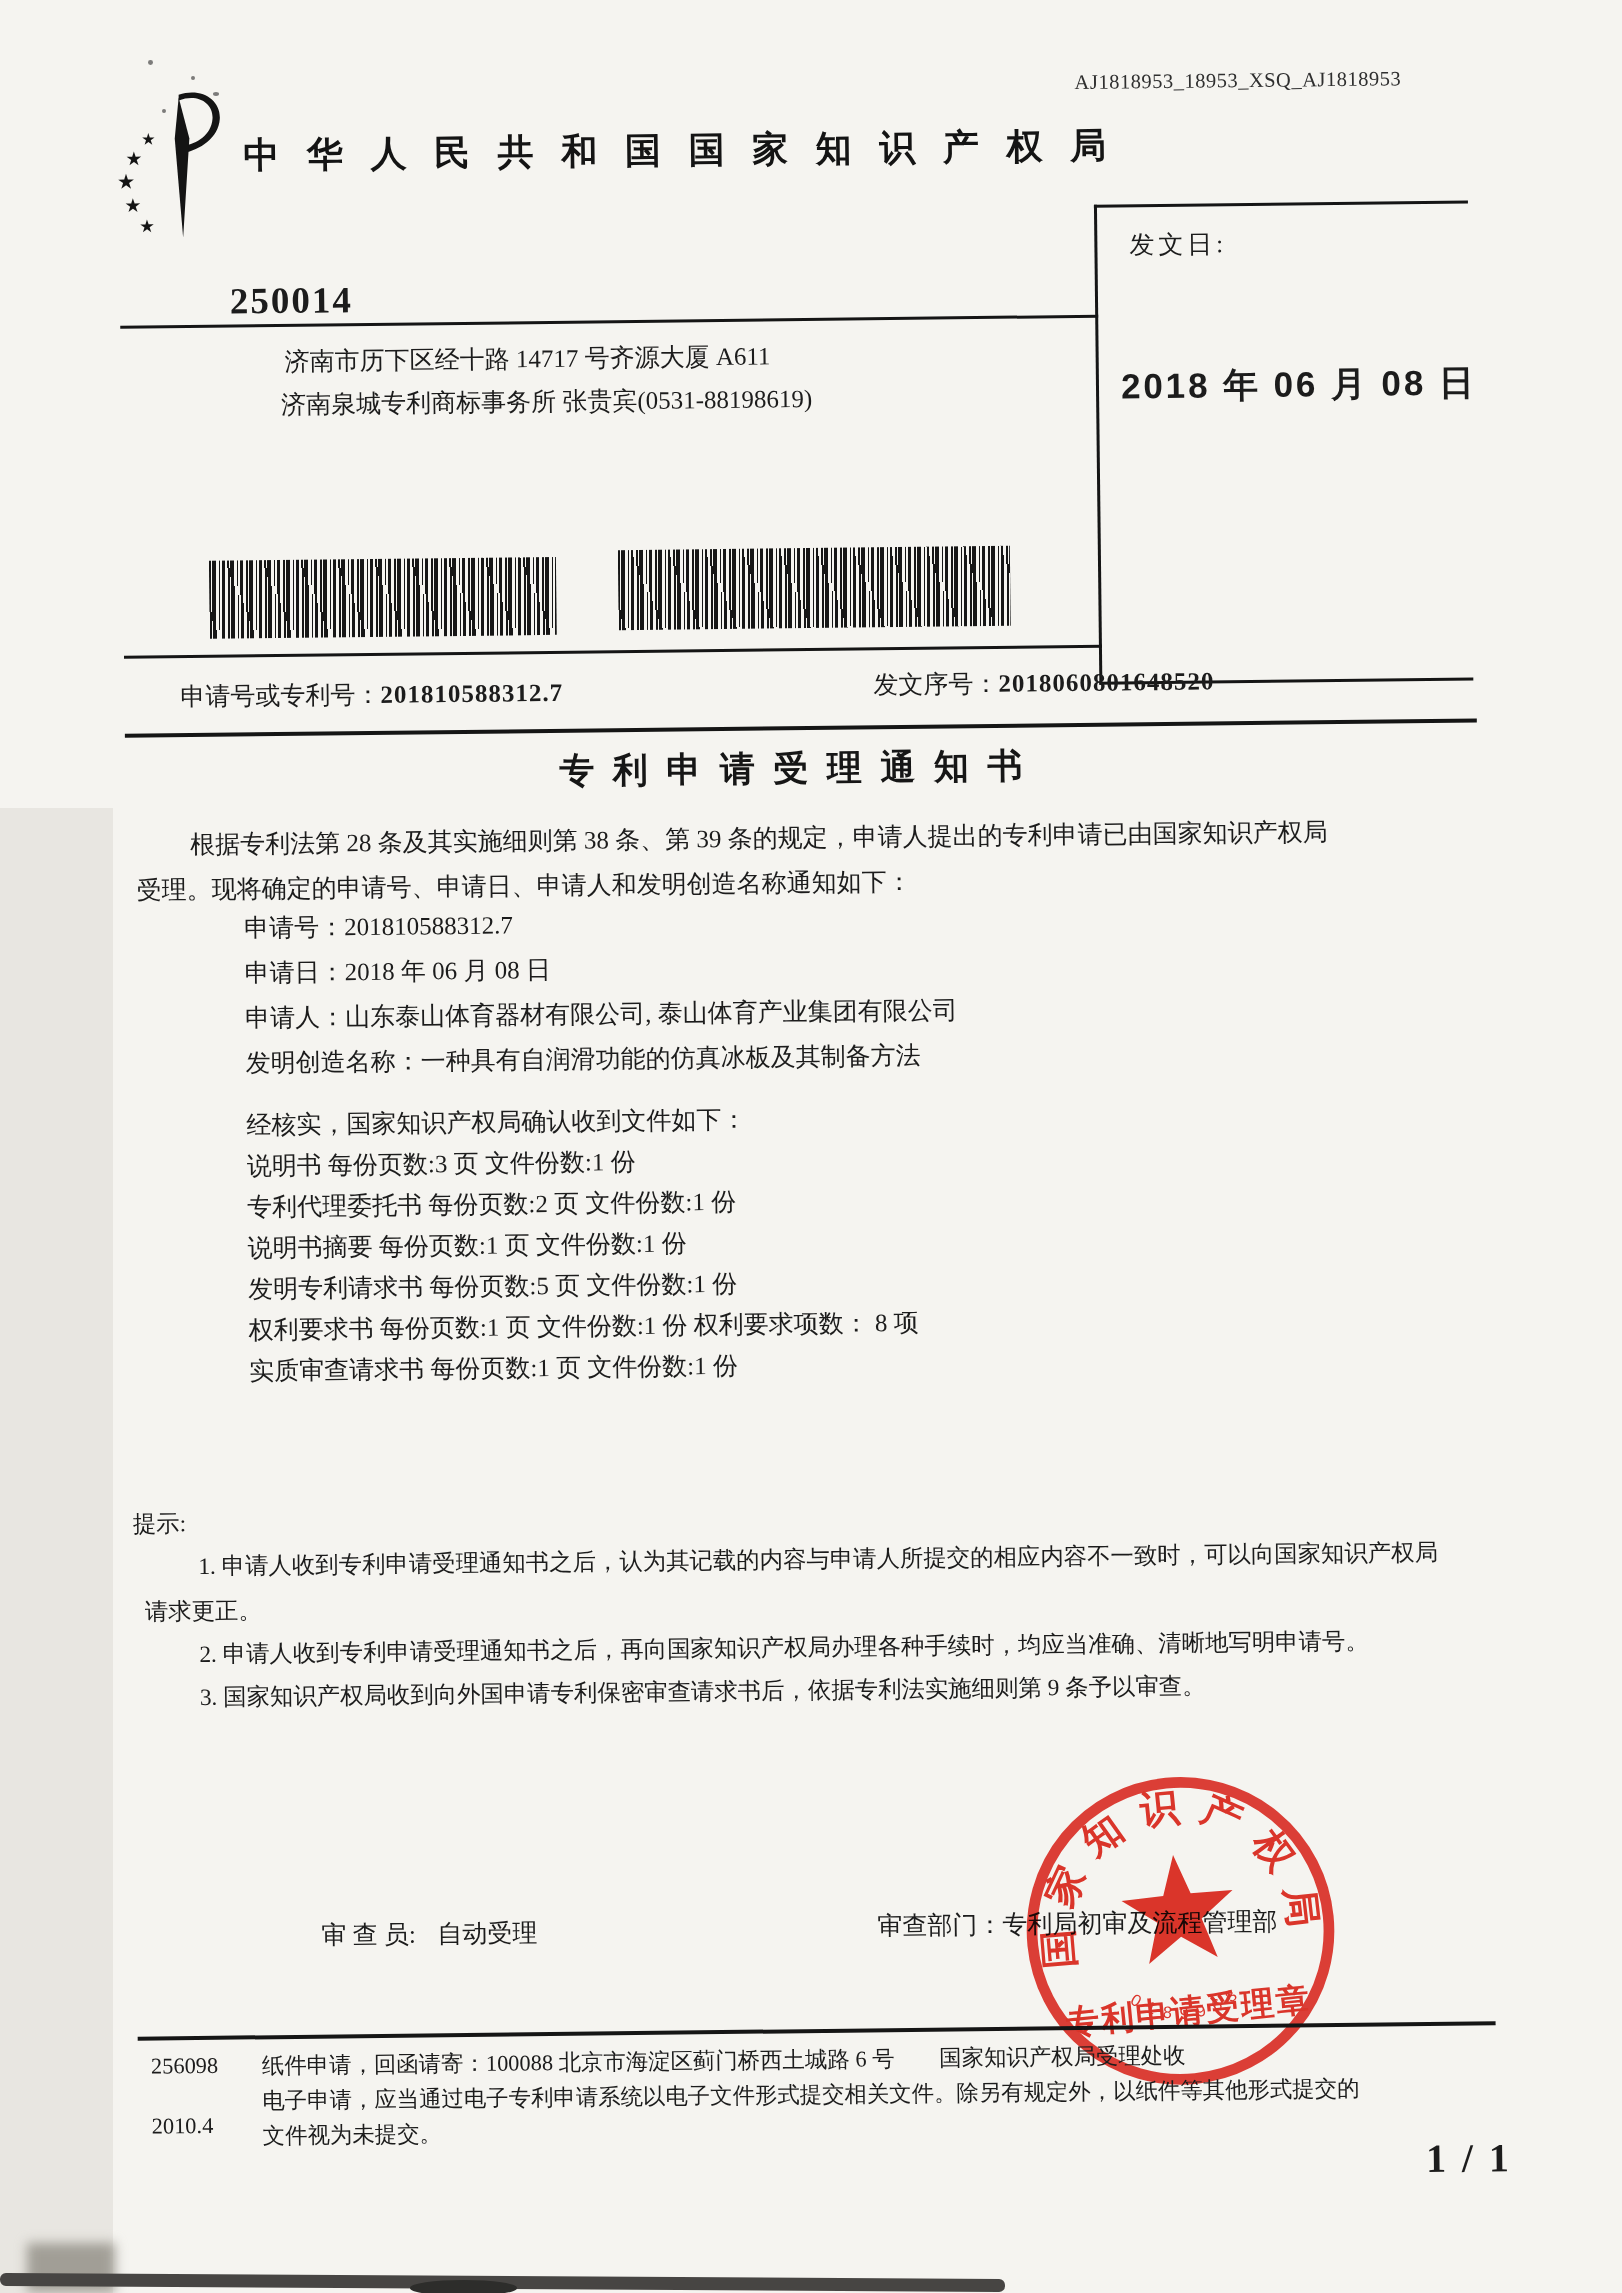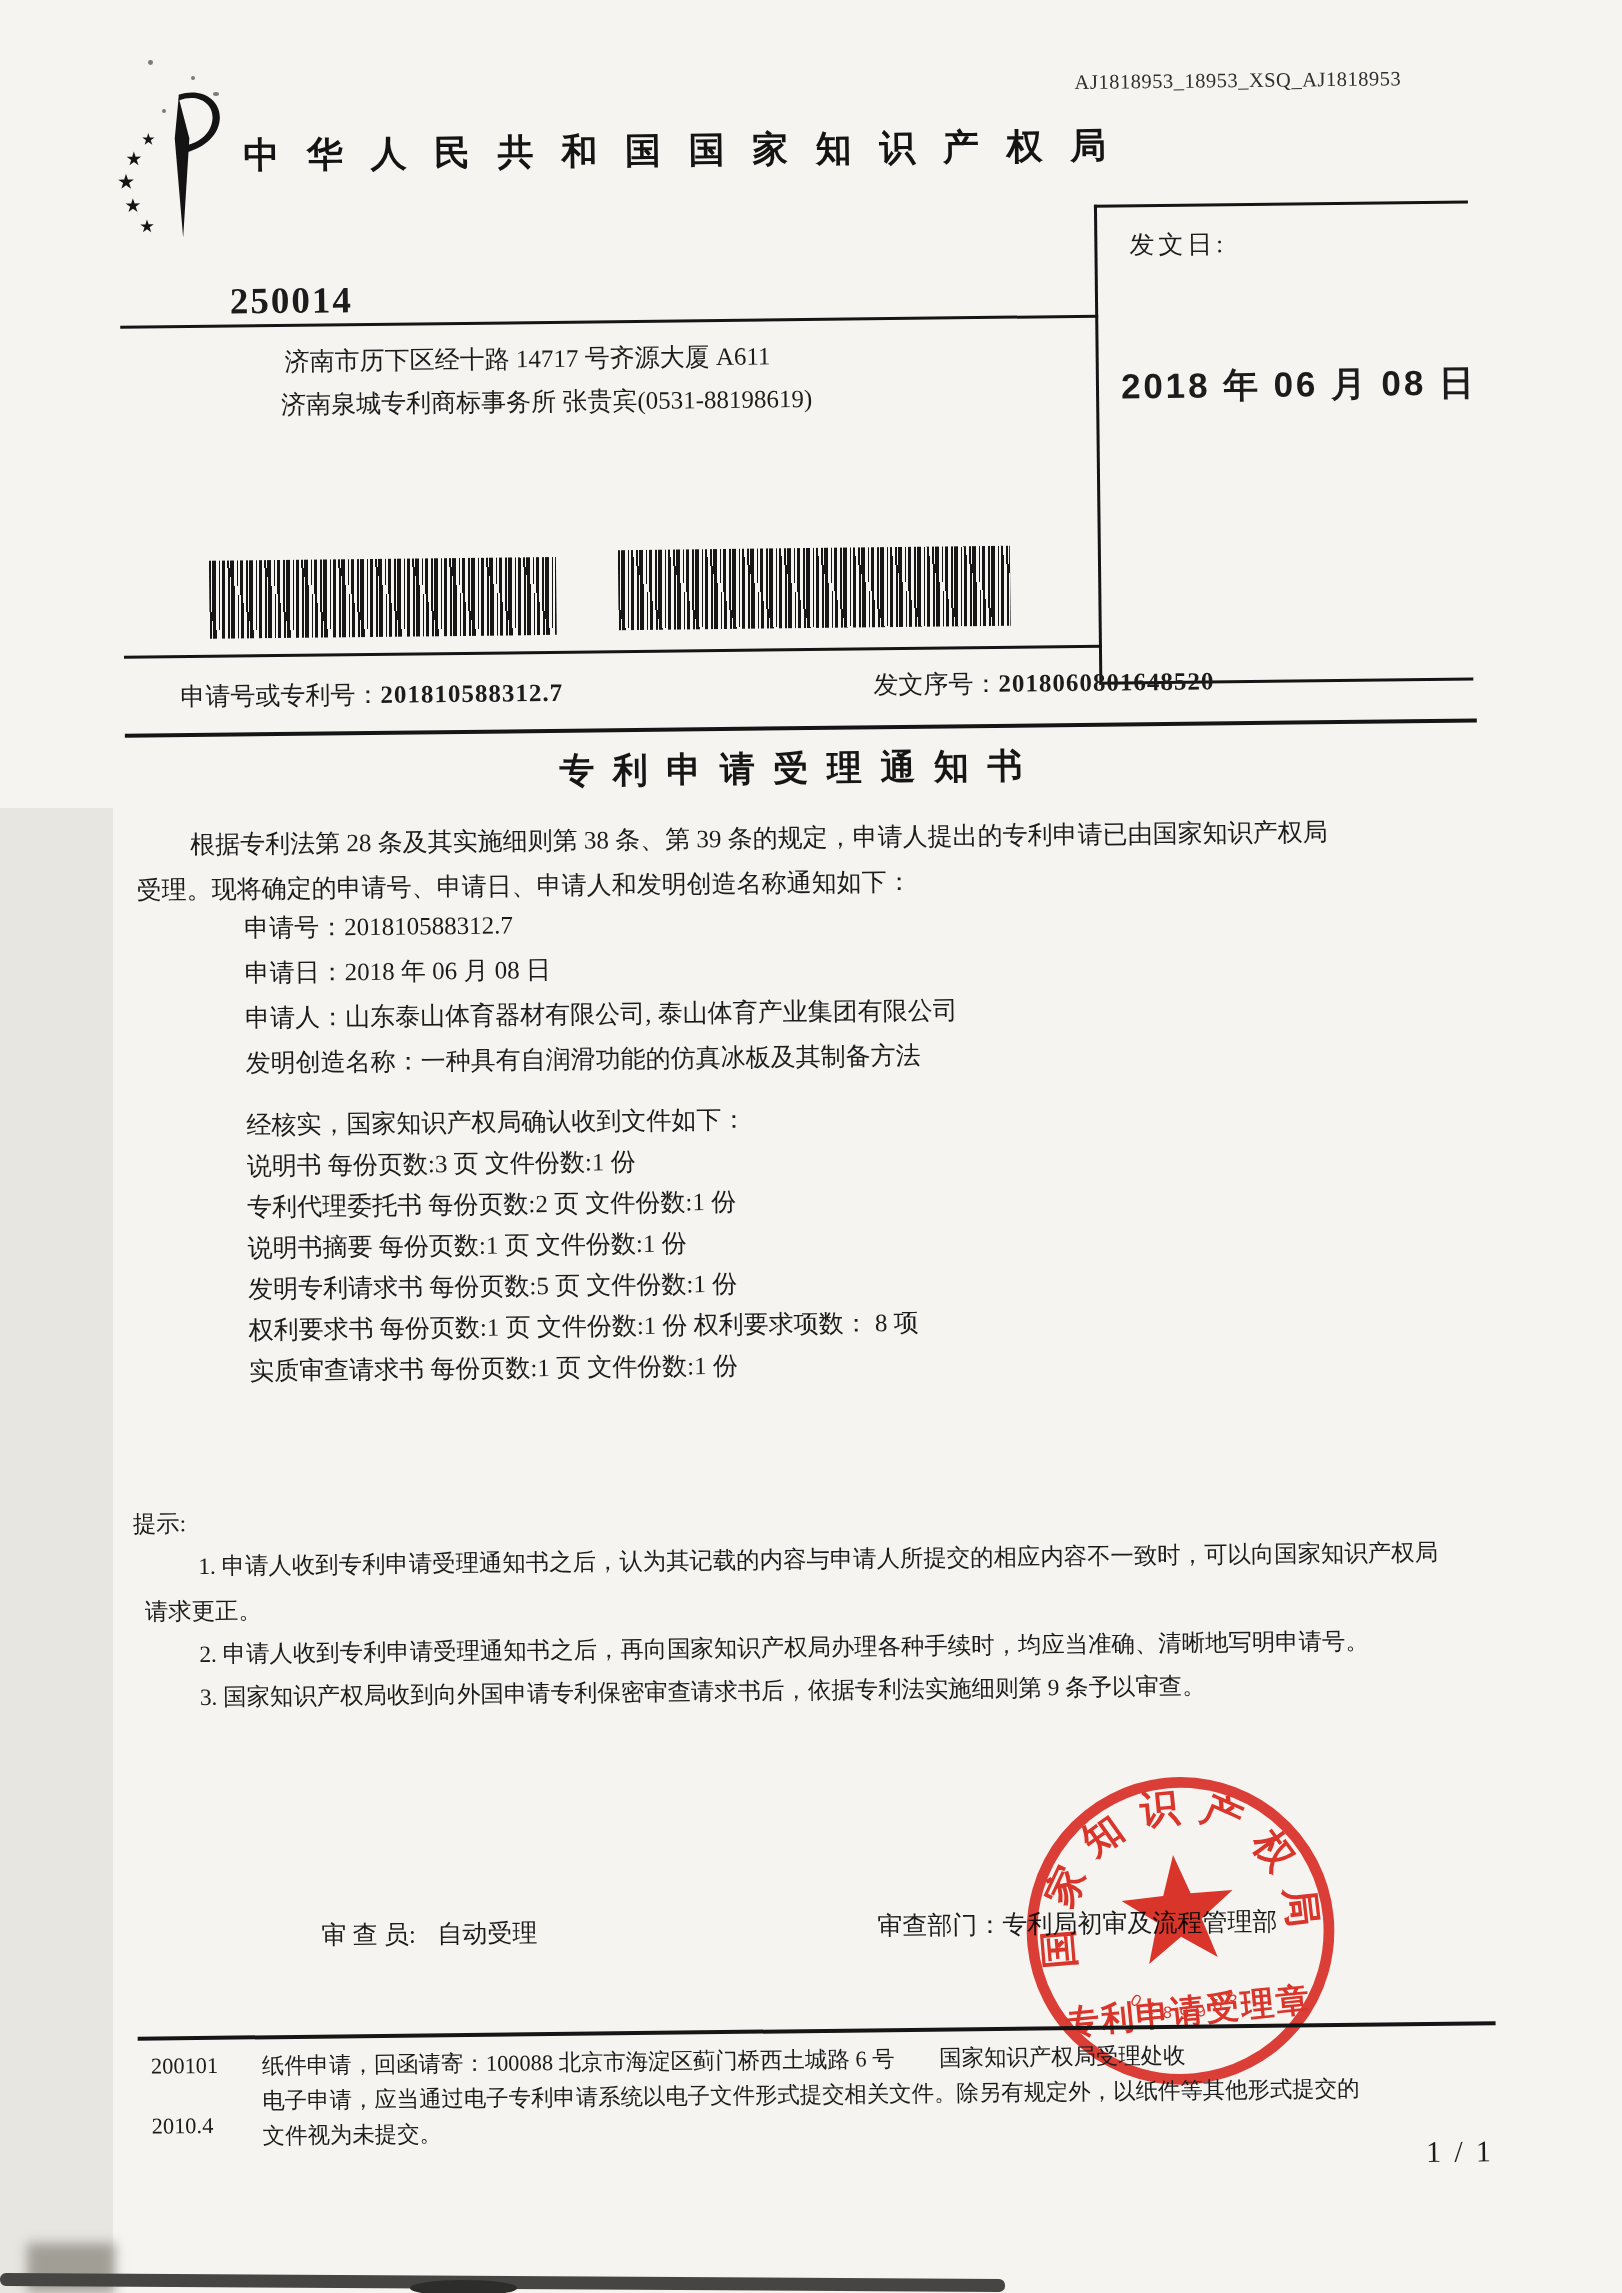--- a/index.html
+++ b/index.html
@@ -76,21 +76,21 @@
   
   .stamp{left:1003px; top:1769px; width:332px; height:332px;
          transform:rotate(-5deg); mix-blend-mode:multiply; opacity:.93;}
 
   
   .footer-rule{left:125px; top:2029px; width:1358px; height:3.9px;}
   .fcode{left:138px; font-size:22.4px;}
   .fc1{top:2046px;} .fc2{top:2083px;margin-top:23px;}
   .fline{left:249px; font-size:22.4px;}
   .fl1{top:2044px;} .fl2{top:2079px;} .fl3{top:2114px;}
-  .page-num{left:1412px; top:2142px; font-size:30px; letter-spacing:2.9px;}
+  .page-num{left:1412px; top:2142px; font-size:40px; letter-spacing:2.9px;font-weight:bold;}
 
   
   .left-band{left:0; top:808px; width:113px; height:1486px; background:#e8e6e1;}
   .bottom-strip{left:0; top:2276px; width:1005px; height:12.7px; background:#474543;
                 transform:rotate(0.35deg); border-radius:5.9px;}
   .bottom-blob{left:410px; top:2280px; width:107px; height:15.6px; background:#2d2d2b; border-radius:50%;}
   .corner-smudge{left:27px; top:2243px; width:88px; height:49px; background:#a19e96; filter:blur(5.9px);}
   .dot{position:absolute; background:#3a3a3a; border-radius:50%; opacity:.65;}
 </style>
 </head>
@@ -189,21 +189,21 @@
           <textPath href="#arcTop" startOffset="50%" text-anchor="middle">国家知识产权局</textPath>
         </text>
         <text x="170" y="264" text-anchor="middle" font-size="34" font-weight="bold" fill="#d8251b" letter-spacing="2" font-family="Liberation Sans, sans-serif">专利申请受理章</text>
         <text font-size="17" fill="#d8251b" letter-spacing="9" font-family="Liberation Sans, sans-serif">
           <textPath href="#arcBot" startOffset="50%" text-anchor="middle">0189963</textPath>
         </text>
       </svg>
     </div>
 
     <div class="abs rule footer-rule"></div>
-    <div class="abs fcode fc1">200101</div>
+    <div class="abs fcode fc1">256098</div>
     <div class="abs fcode fc2">2010.4</div>
     <div class="abs fline fl1">纸件申请，回函请寄：100088 北京市海淀区蓟门桥西土城路 6 号　　国家知识产权局受理处收</div>
     <div class="abs fline fl2">电子申请，应当通过电子专利申请系统以电子文件形式提交相关文件。除另有规定外，以纸件等其他形式提交的</div>
     <div class="abs fline fl3">文件视为未提交。</div>
     <div class="abs page-num">1 / 1</div>
 
   </div>
 
   <div class="abs left-band"></div>
   <div class="abs corner-smudge"></div>

